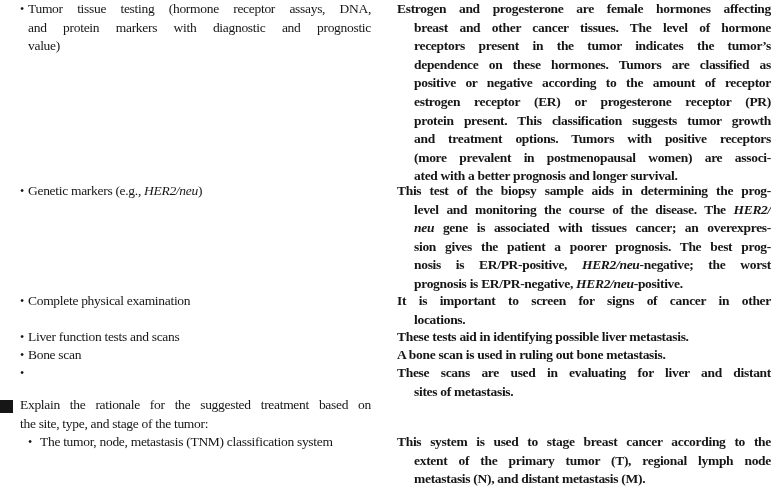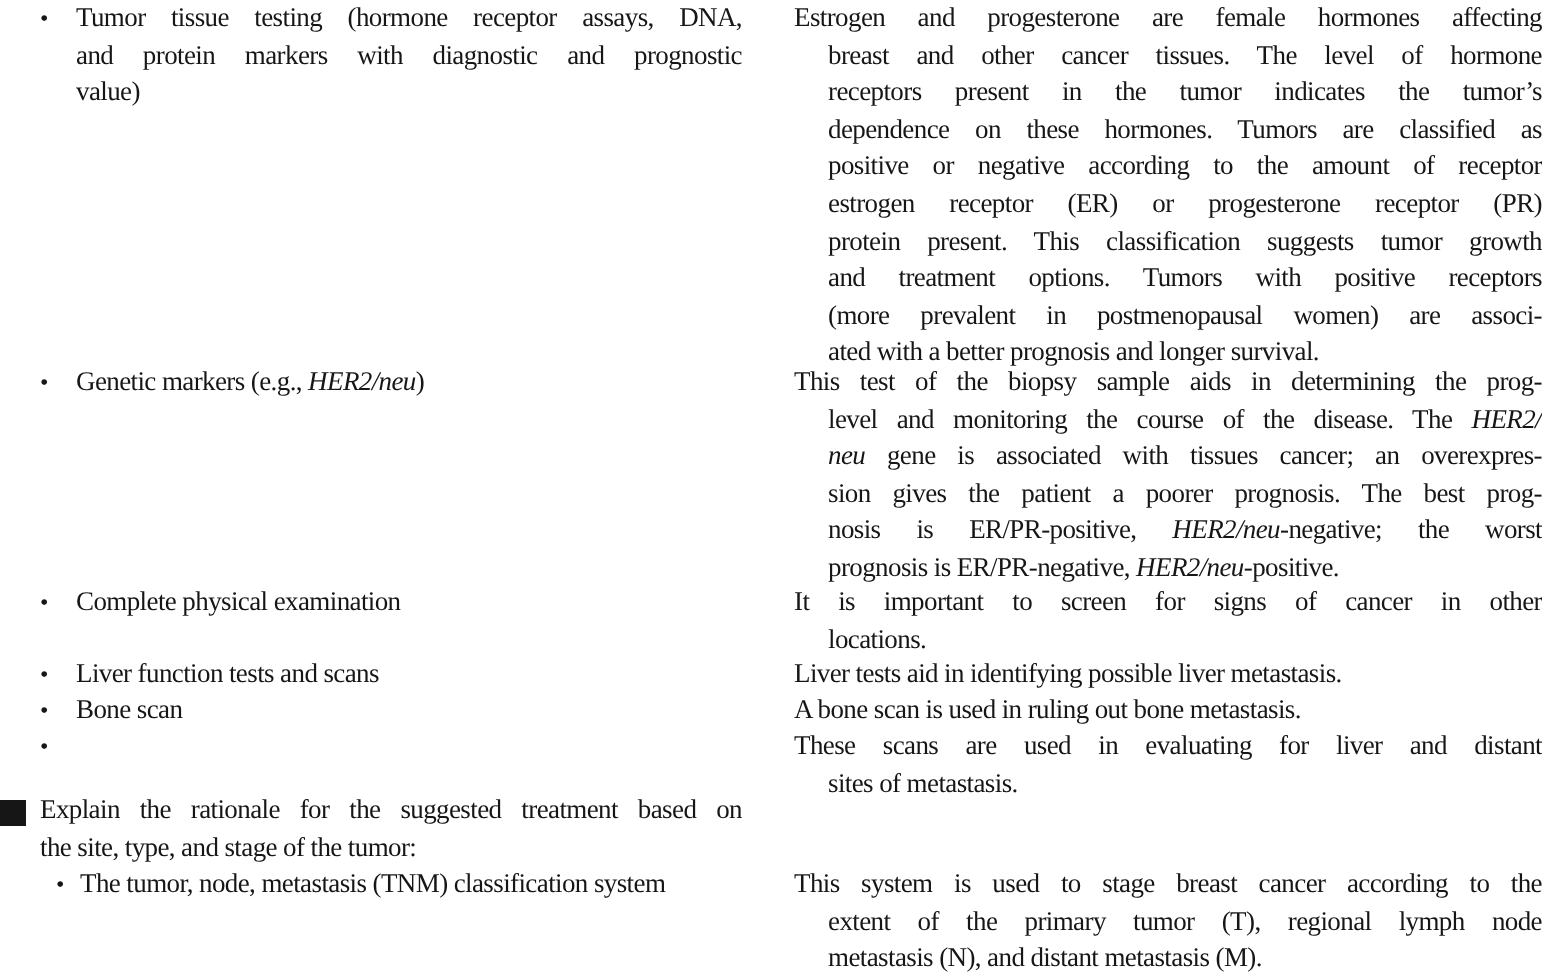--- a/index.html
+++ b/index.html
@@ -9,28 +9,28 @@
     background:#ffffff;
     color:#161616;
     font-family:"Liberation Serif","DejaVu Serif",serif;
     font-size:13.5px;
     line-height:18.6px;
     letter-spacing:-0.3px;
     overflow:hidden;
   }
   .row{position:absolute;left:0;width:771px;}
   .cell-l{position:absolute;left:0;top:0;width:371px;}
-  .cell-r{position:absolute;left:397px;top:0;width:374px;}
+  .cell-r{position:absolute;left:397px;top:0;width:374px;font-weight:bold;}
   .line{height:18.6px;overflow:hidden;text-align:justify;text-align-last:justify;}
   .line.last{text-align-last:left;}
   .hang .line.cont{padding-left:17px;}
   .marker{position:absolute;top:0;line-height:18.6px;font-size:12px;}
   .lv0 .ltext{margin-left:20px;}
   .lv1 .marker{left:20px;}
-  .lv1 .ltext{margin-left:38px;}
+  .lv1 .ltext{margin-left:28px;}
   .lv2 .marker{left:28px;}
   .lv2 .ltext{margin-left:40px;}
   .sq{position:absolute;left:0;top:3.5px;width:13px;height:13px;background:#161616;}
   em{font-style:italic;}
 </style>
 </head>
 <body>
 
 <div class="page">
     <div class="row" style="top: 0px;">
@@ -84,21 +84,21 @@
       </div>
     </div>
     <div class="row" style="top: 328px;">
       <div class="cell-l lv1">
         <span class="marker">•</span>
         <div class="ltext">
           <div class="line last"><span>Liver function tests and scans</span></div>
         </div>
       </div>
       <div class="cell-r hang">
-        <div class="line last"><span>Liver tests aid in identifying possible liver metastasis.</span></div>
+        <div class="line last"><span>These tests aid in identifying possible liver metastasis.</span></div>
       </div>
     </div>
     <div class="row" style="top: 346px;">
       <div class="cell-l lv1">
         <span class="marker">•</span>
         <div class="ltext">
           <div class="line last"><span>Bone scan</span></div>
         </div>
       </div>
       <div class="cell-r hang">

